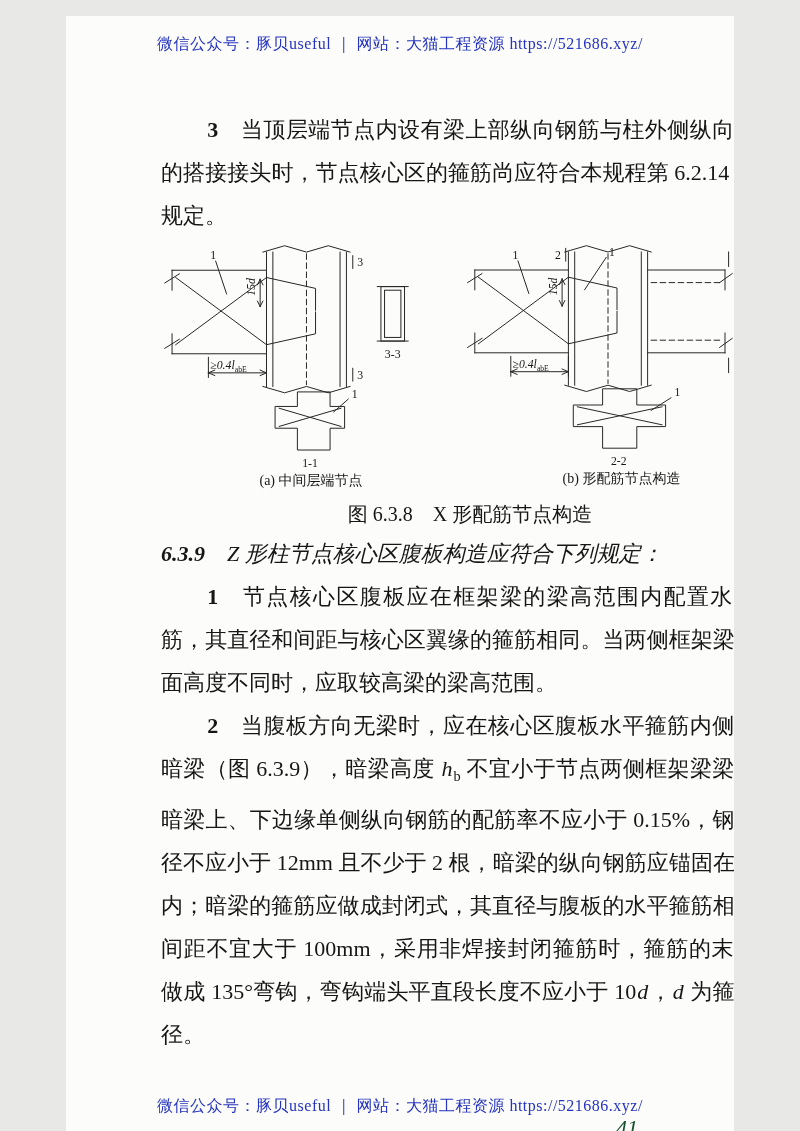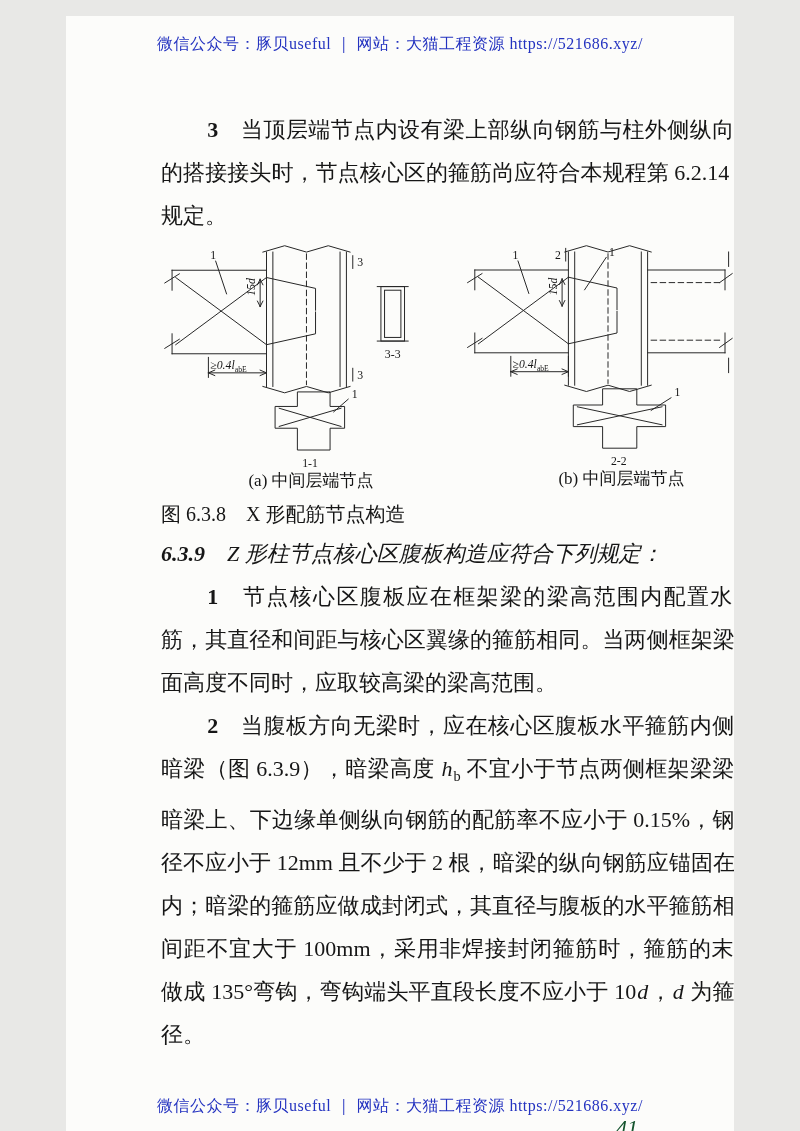--- a/index.html
+++ b/index.html
@@ -22,22 +22,22 @@
   .content { position:absolute; top:92px; left:95px; width:618px; }
   .para { font-size:22px; line-height:43px; text-align:justify; color:#161616; }
   .indent { text-indent:2.1em; }
   .clause { text-indent:0;font-style:italic; }
   .run-b { font-weight:bold; }
   .run-i { font-style:italic; padding:0 1px; }
   .run-sub { font-size:0.65em; vertical-align:-0.32em; }
   figure { margin:6px 0 4px; }
   .diagrams { display:flex; justify-content:space-between; align-items:flex-start; }
   .subfig { display:flex; flex-direction:column; align-items:center; }
-  .subcaption { text-align:center; font-size:17px; line-height:22px; color:#161616; }
-  .figcaption { text-align:left; font-size:20px; margin-top:9px; color:#161616; }
+  .subcaption { text-align:center; font-size:14px; line-height:22px; color:#161616; }
+  .figcaption { text-align:center; font-size:20px; margin-top:9px; color:#161616; }
   .diag .ln { stroke:#262626; stroke-width:1.1; fill:none; stroke-linecap:square; stroke-linejoin:miter; }
   .diag .dash { stroke-dasharray:6 4; }
   .diag .lb text { font-size:13px; fill:#161616; stroke:none; font-family:"Liberation Serif","DejaVu Serif",serif; }
 </style>
 </head>
 <body>
 
 <div class="page">
 
   <div class="watermark header-watermark">微信公众号：豚贝useful ｜ 网站：大猫工程资源 https://521686.xyz/</div>
@@ -133,21 +133,21 @@
               <text x="161" y="14">1</text>
               <text x="300" y="22">4</text>
               <text x="300" y="142">4</text>
               <text x="103" y="58" font-size="11" font-style="italic" transform="rotate(-90 103 58)">15d</text>
               <text x="54" y="139" font-size="11.5"><tspan font-style="italic">≥0.4l</tspan><tspan dy="3" font-size="8.5">abE</tspan></text>
               <text x="331" y="127" text-anchor="middle">4-4</text>
               <text x="234" y="170">1</text>
               <text x="172" y="247" text-anchor="middle">2-2</text>
             </g>
           </svg>
-          <div class="subcaption">(b) 中间层端节点</div>
+          <div class="subcaption">(b) 形配筋节点构造</div>
         </div>
 
       </div>
       <figcaption class="figcaption">图 6.3.8　X 形配筋节点构造</figcaption>
     </figure>
 
     <p class="para clause"><span class="run-b">6.3.9</span><span>　Z 形柱节点核心区腹板构造应符合下列规定：</span></p>
 
     <p class="para indent"><span class="run-b">1</span><span>　节点核心区腹板应在框架梁的梁高范围内配置水平箍筋，其直径和间距与核心区翼缘的箍筋相同。当两侧框架梁的截面高度不同时，应取较高梁的梁高范围。</span></p>
 

